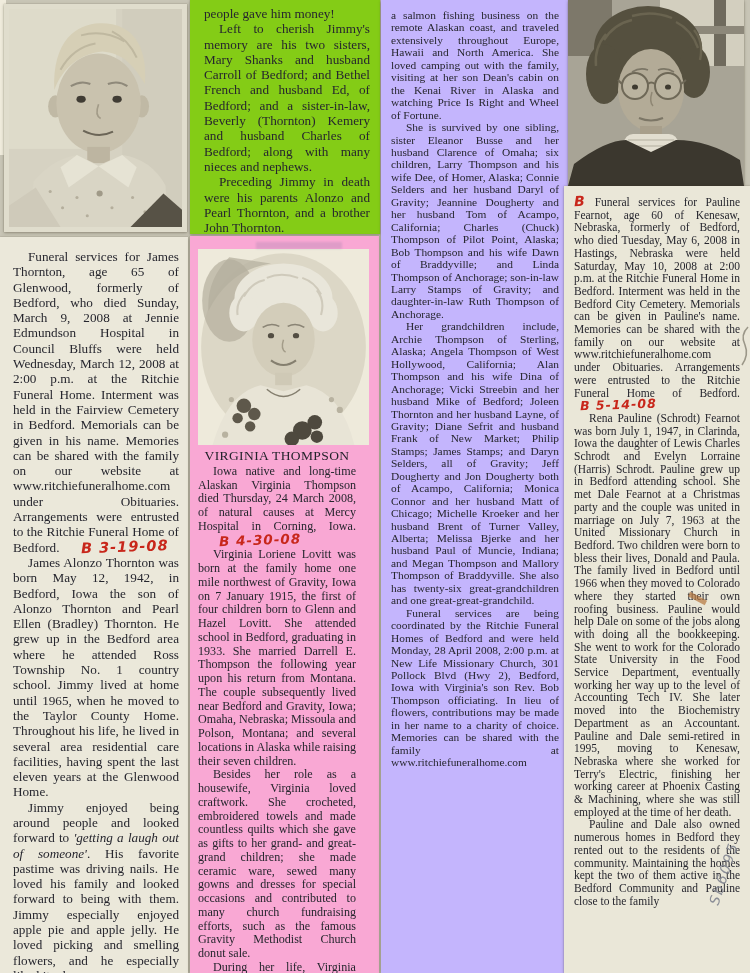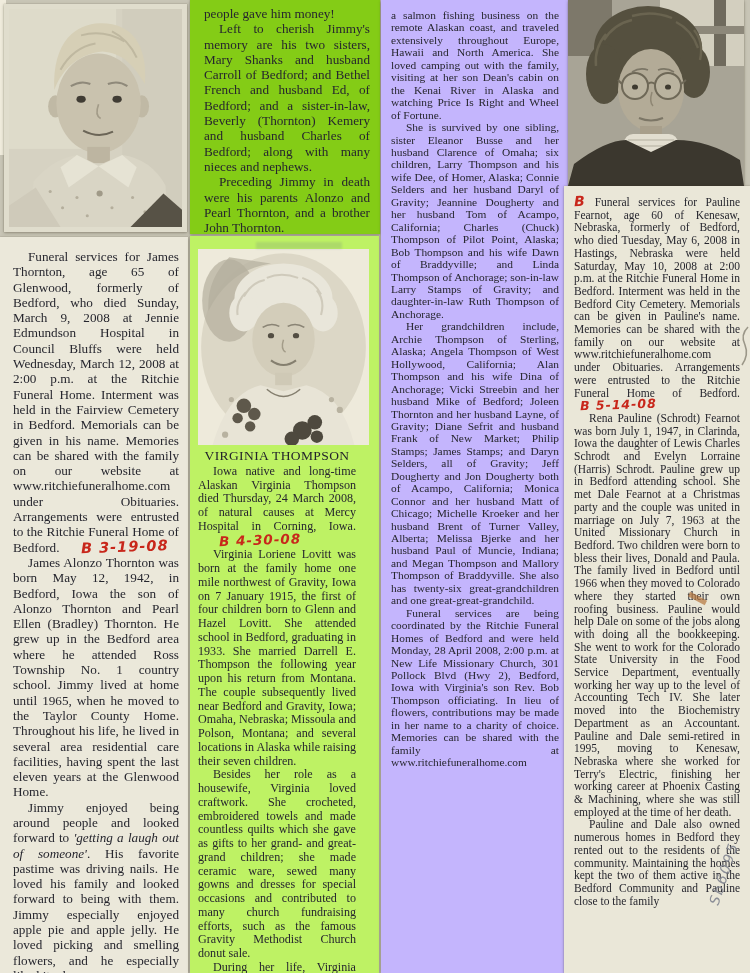--- a/index.html
+++ b/index.html
@@ -30,21 +30,21 @@
   .caption{text-align:center;text-indent:0 !important;font-size:13.5px;letter-spacing:.4px;
            margin:4px 0 2px !important;color:#23232b;}
 
   #clip-boy{left:4px;top:4px;width:183px;height:228px;background:#e0ddcd;padding:5px;}
   #clip-boy svg{display:block;width:100%;height:100%;}
 
   #clip-james{left:0px;top:237px;width:188px;height:736px;padding:12px 9px 8px 13px;background:#ebe8da;}
 
   #clip-jimmy-cont{left:190px;top:0px;width:190px;height:234px;padding:6px 10px 4px 14px;background:#84cc16;}
 
-  #clip-virginia{left:190px;top:236px;width:189px;height:737px;padding:4px 23px 6px 8px;background:#bef264;}
+  #clip-virginia{left:190px;top:236px;width:189px;height:737px;padding:4px 23px 6px 8px;background:#f9a8d4;}
   #v-photo{width:171px;height:196px;margin:2px auto 0;background:#eeeadb;}
   #v-photo svg{display:block;width:100%;height:100%;}
 
   #clip-col3{left:381px;top:0px;width:188px;height:973px;padding:9px 10px 8px 10px;background:#c4b5fd;}
 
   #clip-pauline-photo{left:568px;top:0px;width:176px;height:186px;background:#a8a496;}
   #clip-pauline-photo svg{display:block;width:100%;height:100%;}
 
   #clip-pauline-text{left:564px;top:186px;width:186px;height:787px;padding:8px 10px 8px 10px;background:#eae7d8;}
 

